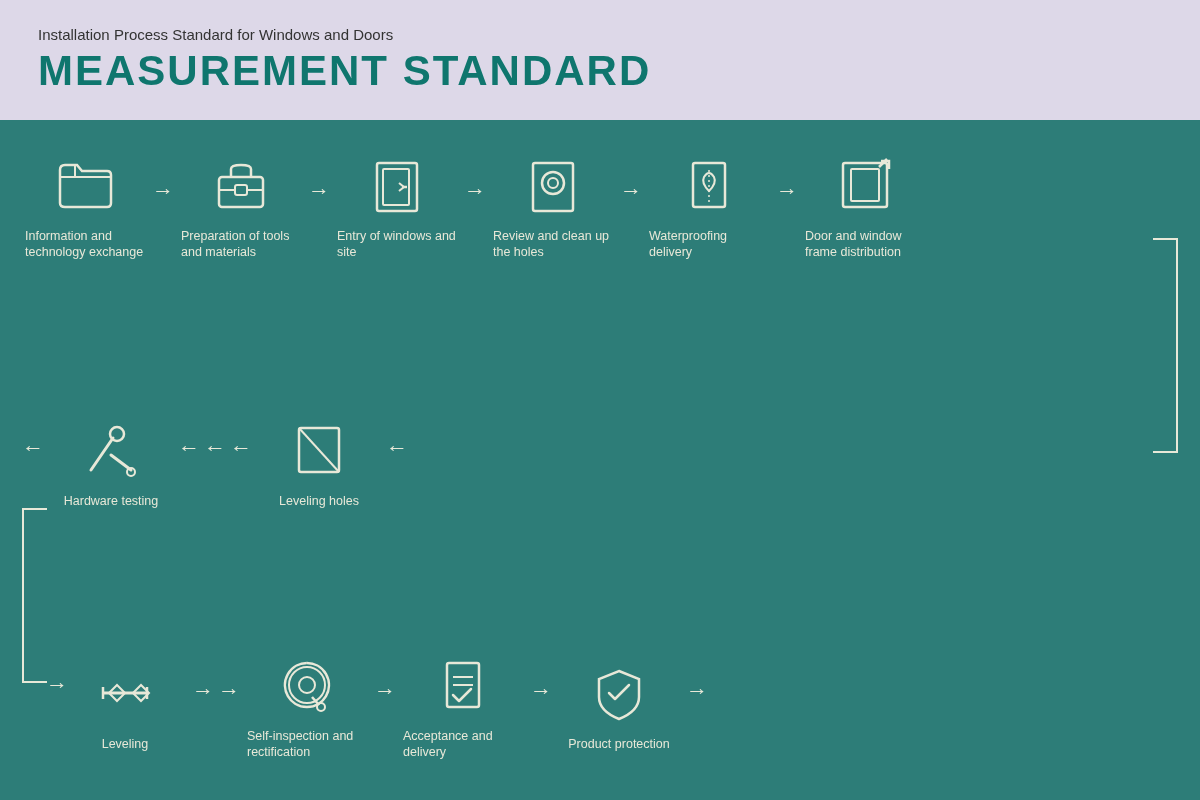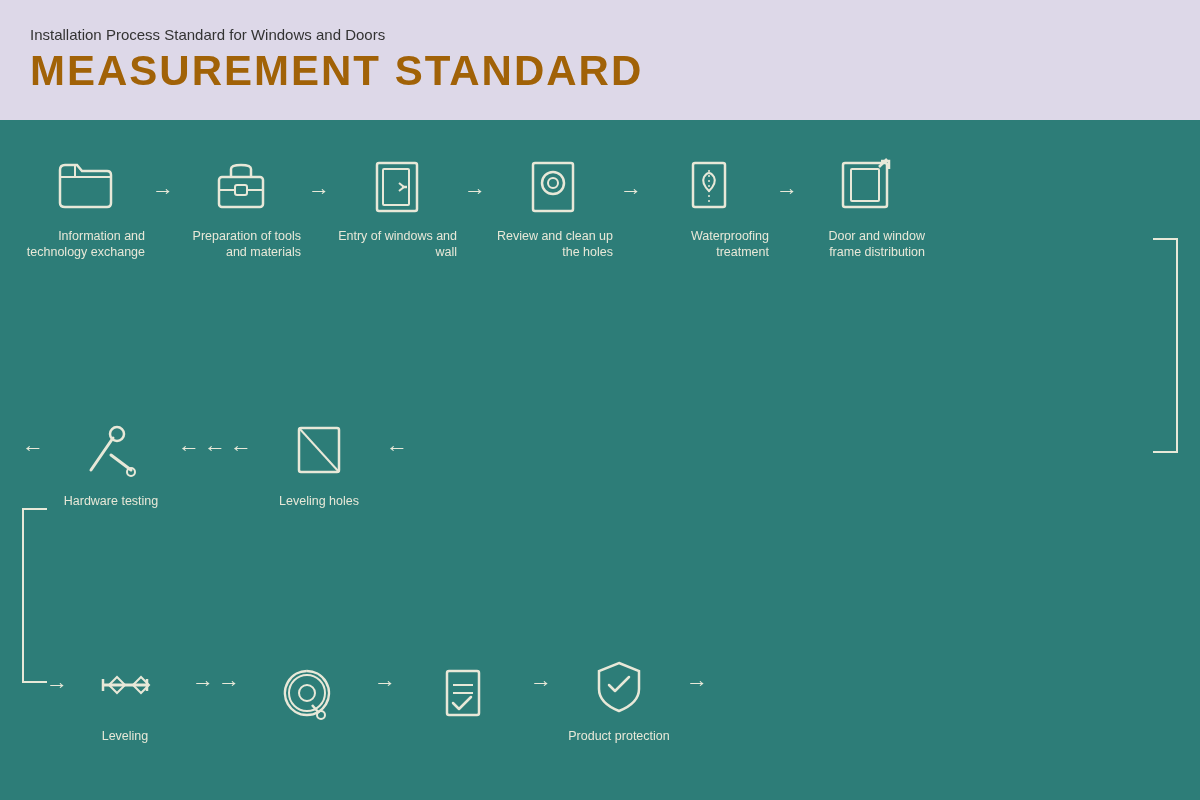--- a/index.html
+++ b/index.html
@@ -1,35 +1,35 @@
 <!DOCTYPE html>
 <html><head>
   <meta charset="utf-8">
   <style>
     * { box-sizing: border-box; margin: 0; padding: 0; }
     body { width: 1200px; height: 800px; font-family: Arial, sans-serif; overflow: hidden; }
 
     #header {
       background: #ddd8e8;
-      padding: 18px 30px 18px 30px;
+      padding: 18px 30px 18px 38px;
       height: 120px;
       display: flex;
       flex-direction: column;
       justify-content: center;
     }
     #header .subtitle {
       font-size: 15px;
       color: #333;
       margin-bottom: 4px;
       font-weight: normal;
     }
     #header .title {
       font-size: 42px;
       font-weight: bold;
-      color: #a16207;
+      color: #0f766e;
       letter-spacing: 2px;
     }
 
     #main {
       background: #2d7d78;
       width: 1200px;
       height: 680px;
       position: relative;
       padding: 20px 30px;
     }
@@ -39,21 +39,21 @@
       display: flex;
       align-items: center;
       position: absolute;
     }
 
     .step {
       display: flex;
       flex-direction: column;
       align-items: center;
       width: 130px;
-      text-align: right;
+      text-align: left;
     }
     .step .icon-box {
       width: 70px;
       height: 70px;
       display: flex;
       align-items: center;
       justify-content: center;
       margin-bottom: 8px;
     }
     .step .icon-box svg {
@@ -133,21 +133,21 @@
 
     <div class="step">
       <div class="icon-box">
         <svg viewBox="0 0 60 60">
             <rect x="10" y="8" width="40" height="48" rx="2" stroke="#e8e8d8" fill="none" stroke-width="2.5"></rect>
             <rect x="16" y="14" width="26" height="36" rx="1" stroke="#e8e8d8" fill="none" stroke-width="2"></rect>
             <line x1="35" y1="32" x2="40" y2="32" stroke="#e8e8d8" stroke-width="2.5"></line>
             <path d="M32 28 L37 32 L32 36" stroke="#e8e8d8" fill="none" stroke-width="2"></path>
           </svg>
       </div>
-      <div class="label">Entry of windows and wall</div>
+      <div class="label">Entry of windows and site</div>
     </div>
 
     <div class="arrow">→</div>
 
     <div class="step">
       <div class="icon-box">
         <svg viewBox="0 0 60 60">
             <rect x="10" y="8" width="40" height="48" rx="2" stroke="#e8e8d8" fill="none" stroke-width="2.5"></rect>
             <circle cx="30" cy="28" r="11" stroke="#e8e8d8" fill="none" stroke-width="2.5"></circle>
             <circle cx="30" cy="28" r="5" stroke="#e8e8d8" fill="none" stroke-width="2"></circle>
@@ -159,21 +159,21 @@
     <div class="arrow">→</div>
 
     <div class="step">
       <div class="icon-box">
         <svg viewBox="0 0 60 60">
             <rect x="14" y="8" width="32" height="44" rx="2" stroke="#e8e8d8" fill="none" stroke-width="2.5"></rect>
             <path d="M30 15 L30 48" stroke="#e8e8d8" stroke-width="1.5" stroke-dasharray="2,3"></path>
             <path d="M25 22 Q30 14 35 22 Q38 28 30 36 Q22 28 25 22Z" stroke="#e8e8d8" fill="none" stroke-width="2"></path>
           </svg>
       </div>
-      <div class="label">Waterproofing treatment</div>
+      <div class="label">Waterproofing delivery</div>
     </div>
 
     <div class="arrow">→</div>
 
     <div class="step">
       <div class="icon-box">
         <svg viewBox="0 0 60 60">
             <rect x="8" y="8" width="44" height="44" rx="2" stroke="#e8e8d8" fill="none" stroke-width="2.5"></rect>
             <rect x="16" y="14" width="28" height="32" rx="1" stroke="#e8e8d8" fill="none" stroke-width="2"></rect>
             <path d="M44 12 L52 4" stroke="#e8e8d8" stroke-width="2.5"></path>
@@ -252,33 +252,35 @@
     <div class="step">
       <div class="icon-box">
         <svg viewBox="0 0 60 60">
             <path d="M30 8 A22 22 0 1 1 29.9 8" stroke="#e8e8d8" fill="none" stroke-width="2.5"></path>
             <circle cx="30" cy="30" r="18" stroke="#e8e8d8" fill="none" stroke-width="2"></circle>
             <circle cx="30" cy="30" r="8" stroke="#e8e8d8" fill="none" stroke-width="2"></circle>
             <line x1="35" y1="42" x2="42" y2="50" stroke="#e8e8d8" stroke-width="2.5"></line>
             <circle cx="44" cy="52" r="4" stroke="#e8e8d8" fill="none" stroke-width="2"></circle>
           </svg>
       </div>
+      <div class="label">Self-inspection and rectification</div>
     </div>
 
     <div class="arrow">→</div>
 
     <div class="step">
       <div class="icon-box">
         <svg viewBox="0 0 60 60">
             <rect x="14" y="8" width="32" height="44" rx="2" stroke="#e8e8d8" fill="none" stroke-width="2.5"></rect>
             <line x1="20" y1="22" x2="40" y2="22" stroke="#e8e8d8" stroke-width="2"></line>
             <line x1="20" y1="30" x2="40" y2="30" stroke="#e8e8d8" stroke-width="2"></line>
             <path d="M20 40 L26 46 L38 34" stroke="#e8e8d8" fill="none" stroke-width="2.5" stroke-linecap="round" stroke-linejoin="round"></path>
           </svg>
       </div>
+      <div class="label">Acceptance and delivery</div>
     </div>
 
     <div class="arrow">→</div>
 
     <div class="step">
       <div class="icon-box">
         <svg viewBox="0 0 60 60">
             <path d="M30 8 L50 16 L50 34 Q50 48 30 56 Q10 48 10 34 L10 16 Z" stroke="#e8e8d8" fill="none" stroke-width="2.5"></path>
             <path d="M20 30 L26 36 L40 22" stroke="#e8e8d8" fill="none" stroke-width="2.5" stroke-linecap="round" stroke-linejoin="round"></path>
           </svg>

